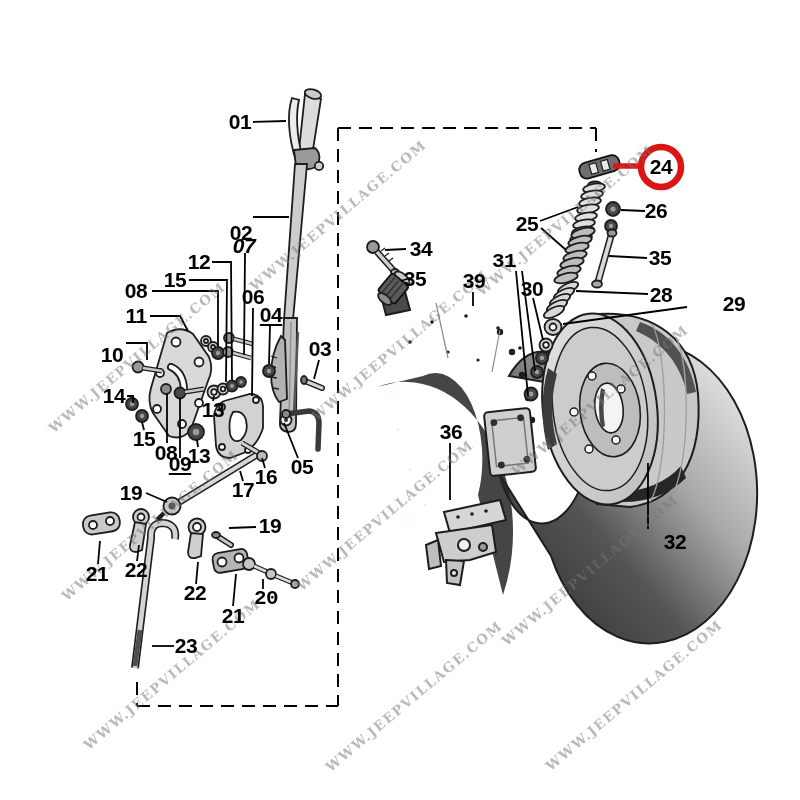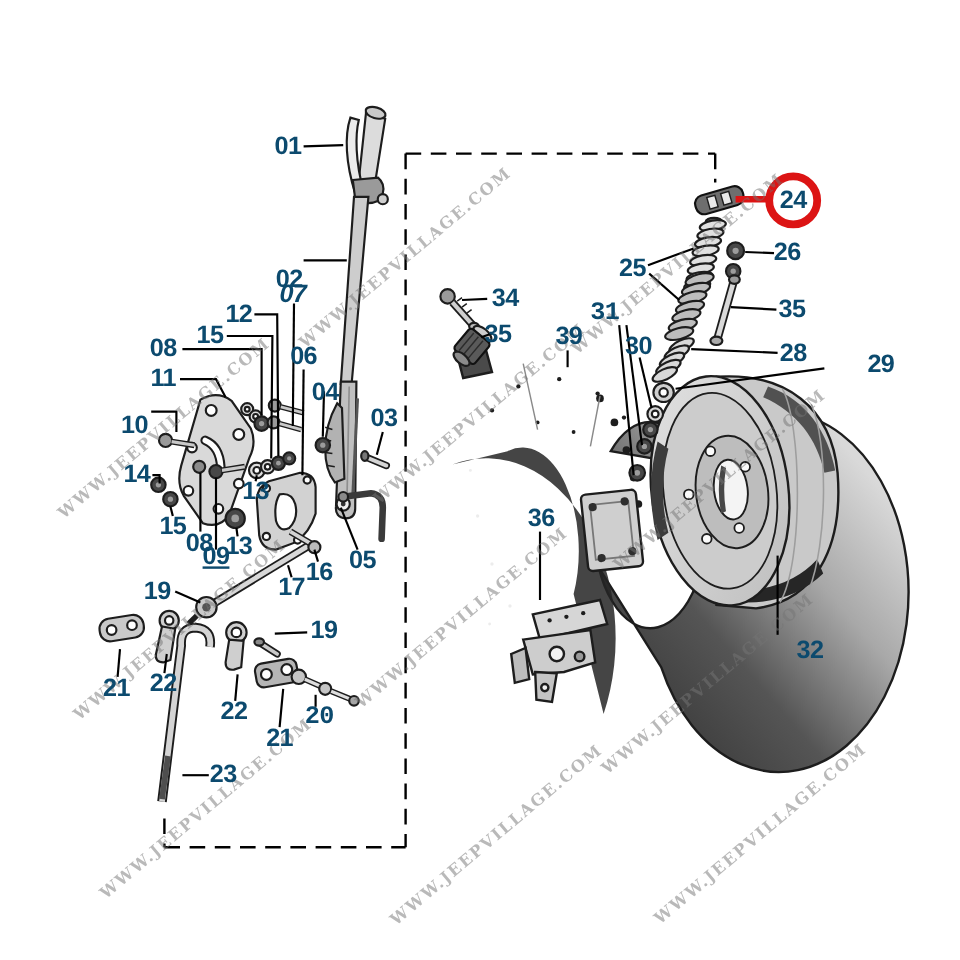--- a/index.html
+++ b/index.html
@@ -1,21 +1,21 @@
 <!DOCTYPE html>
 <html><head>
 <meta charset="utf-8">
 <style>
   html,body{margin:0;padding:0;background:#fff;}
   #stage{position:relative;width:800px;height:800px;background:#ffffff;overflow:hidden;
          font-family:"Liberation Sans",sans-serif;}
   #art,#overlay{position:absolute;left:0;top:0;}
   #overlay{pointer-events:none;}
   .part-label{position:absolute;transform:translate(-50%,-50%);
-      font:700 21px "Liberation Sans",sans-serif;color:#0c4a6e;letter-spacing:-0.5px;
+      font:700 21px "Liberation Sans",sans-serif;color:#000000;letter-spacing:-0.5px;
       white-space:nowrap;z-index:30;}
   .watermark{position:absolute;transform:translate(-50%,-50%) rotate(-40deg);
       font:700 13.5px "DejaVu Serif",serif;opacity:.5;letter-spacing:1.6px;
       white-space:nowrap;z-index:20;pointer-events:none;}
   .leader{fill:none;stroke:#000;stroke-width:1.8px;}
   .dashed{stroke:#000;stroke-width:2px;stroke-dasharray:13 8;}
 </style>
 </head>
 <body>
 
@@ -389,21 +389,21 @@
       <polyline points="410,278 401,281" class="leader"></polyline>
       <polyline points="450,443 450,500" class="leader"></polyline>
       <line x1="613" y1="166" x2="642" y2="166" stroke="#dc1414" stroke-width="5.5"></line>
       <circle cx="661" cy="167" r="20" fill="#ffffff" stroke="#dc1414" stroke-width="6.5"></circle>
     </svg>
 
   <div id="label-layer">
       <div class="part-label" style="left: 240px; top: 122px;">01</div>
       <div class="part-label" style="left: 241px; top: 233px;">02</div>
       <div class="part-label" style="left: 320px; top: 349px;">03</div>
-      <div class="part-label" style="left: 271px; top: 327px;">04</div>
+      <div class="part-label" style="left: 271px; top: 315px; text-decoration: underline;">04</div>
       <div class="part-label" style="left: 302px; top: 467px;">05</div>
       <div class="part-label" style="left: 253px; top: 297px;">06</div>
       <div class="part-label" style="left: 244px; top: 246px; font-style: italic;">07</div>
       <div class="part-label" style="left: 136px; top: 291px;">08</div>
       <div class="part-label" style="left: 166px; top: 453px;">08</div>
       <div class="part-label" style="left: 180px; top: 464px; text-decoration: underline;">09</div>
       <div class="part-label" style="left: 112px; top: 343px; margin-top: 12px;">10</div>
       <div class="part-label" style="left: 136px; top: 316px;">11</div>
       <div class="part-label" style="left: 199px; top: 262px;">12</div>
       <div class="part-label" style="left: 213px; top: 410px;">13</div>

